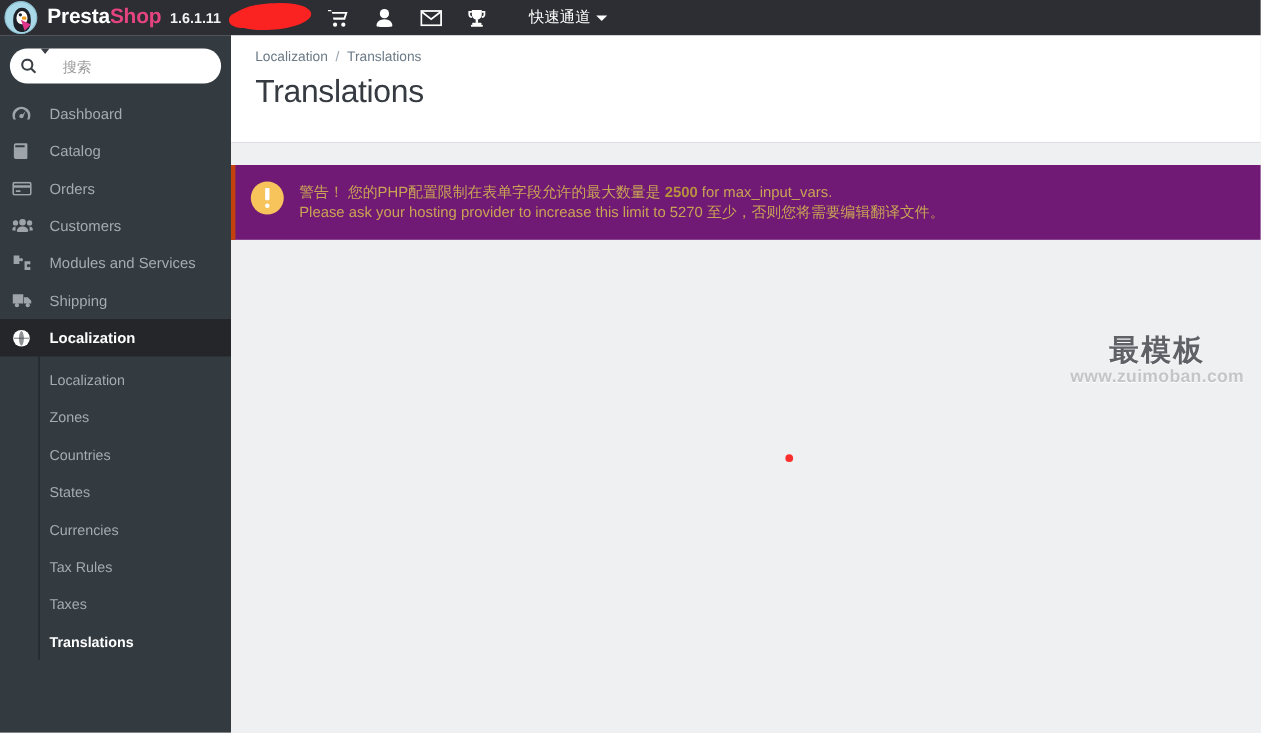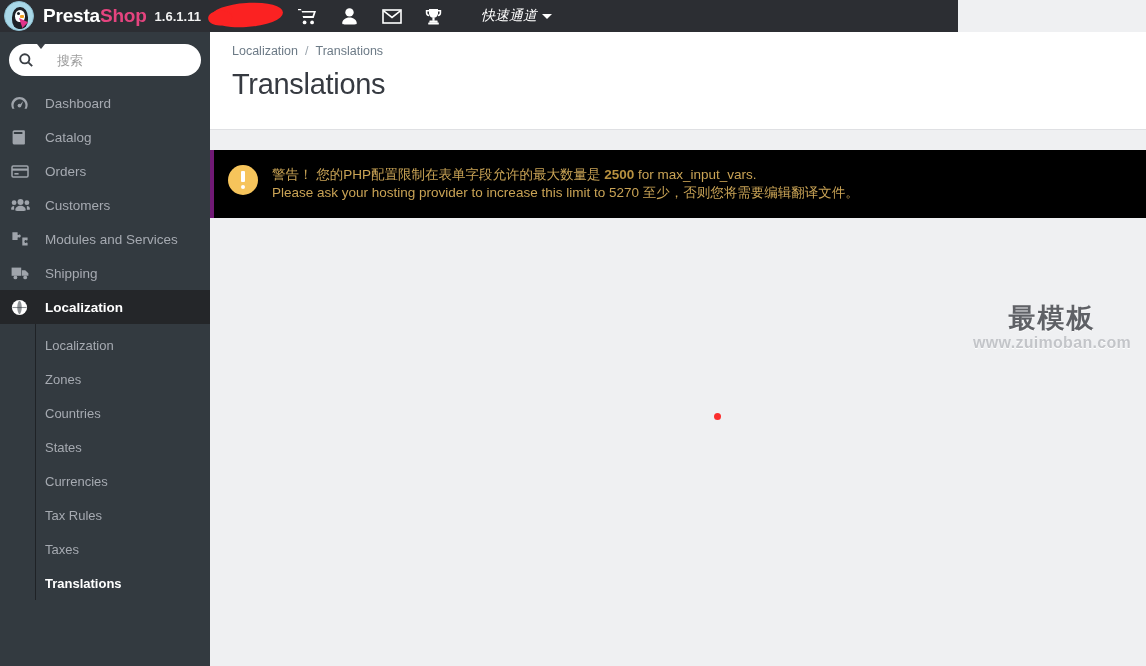--- a/index.html
+++ b/index.html
@@ -4,21 +4,21 @@
 <style>
   * { margin:0; padding:0; box-sizing:border-box; }
   html,body {
     width:1146px; height:666px;
     font-family:"Liberation Sans","DejaVu Sans",sans-serif;
     background:#eff0f2; overflow:hidden;
   }
 
   
   #topbar{
-    position:absolute; top:0; left:0; width:958px; height:32px;
+    position:absolute; top:0; left:0; width:1146px; height:32px;
     background:#2c2e33; display:flex; align-items:center;
     z-index:30;
   }
   #logo-badge{
     width:30px; height:30px; margin-left:4px; border-radius:50%;
     background:#a9d8e8; position:relative; flex:none; overflow:hidden;
     border:1px solid #8dbfd1;
   }
   #logo-badge .peng-body{
     position:absolute; left:7px; top:5px; width:16px; height:22px;
@@ -61,21 +61,21 @@
   }
   .hidden-label{ position:absolute; left:3px; top:8px; font-size:13px; color:#fff; }
 
   .hdr-icon{
     width:42px; height:32px; display:flex; align-items:center;
     justify-content:center; color:#ffffff; flex:none;
   }
   .hdr-icon svg{ display:block; }
   #quick-access{
     margin-left:26px; color:#ffffff; font-size:14px;
-    display:flex; align-items:center; gap:5px; white-space:nowrap;font-style:italic;
+    display:flex; align-items:center; gap:5px; white-space:nowrap;
   }
   .caret-dn{
     width:0;height:0;border-left:5px solid transparent;
     border-right:5px solid transparent;border-top:5px solid #fff;
   }
 
   
   #sidebar{
     position:absolute; left:0; top:32px; width:210px; height:634px;
     background:#333a40; z-index:20;
@@ -133,22 +133,22 @@
   }
   #breadcrumb{ font-size:12.5px; color:#6c7a86; display:flex; gap:7px; }
   #breadcrumb .sep{ color:#9aa4ad; }
   #breadcrumb a{ color:#6c7a86; text-decoration:none; cursor:pointer; }
   #page-title{
     margin-top:10px; font-size:29px; color:#363a41; font-weight:normal;
     letter-spacing:-0.3px;
   }
 
   #alert{
-    margin:20px 0 4px 0; background:#000000;
-    border-left:4px solid #701a75;
+    margin:20px 0 4px 0; background:#701a75;
+    border-left:4px solid #c2410c;
     padding:14px 16px 14px 14px; display:flex; align-items:flex-start;
     gap:14px; min-height:68px;
   }
   #alert-icon{
     width:30px;height:30px;border-radius:50%;background:#f6c45b;
     flex:none; position:relative; margin-top:1px;
   }
   #alert-icon .bang{
     position:absolute; left:13px; top:6px; width:4px; height:11px;
     background:#fff; border-radius:1px;

